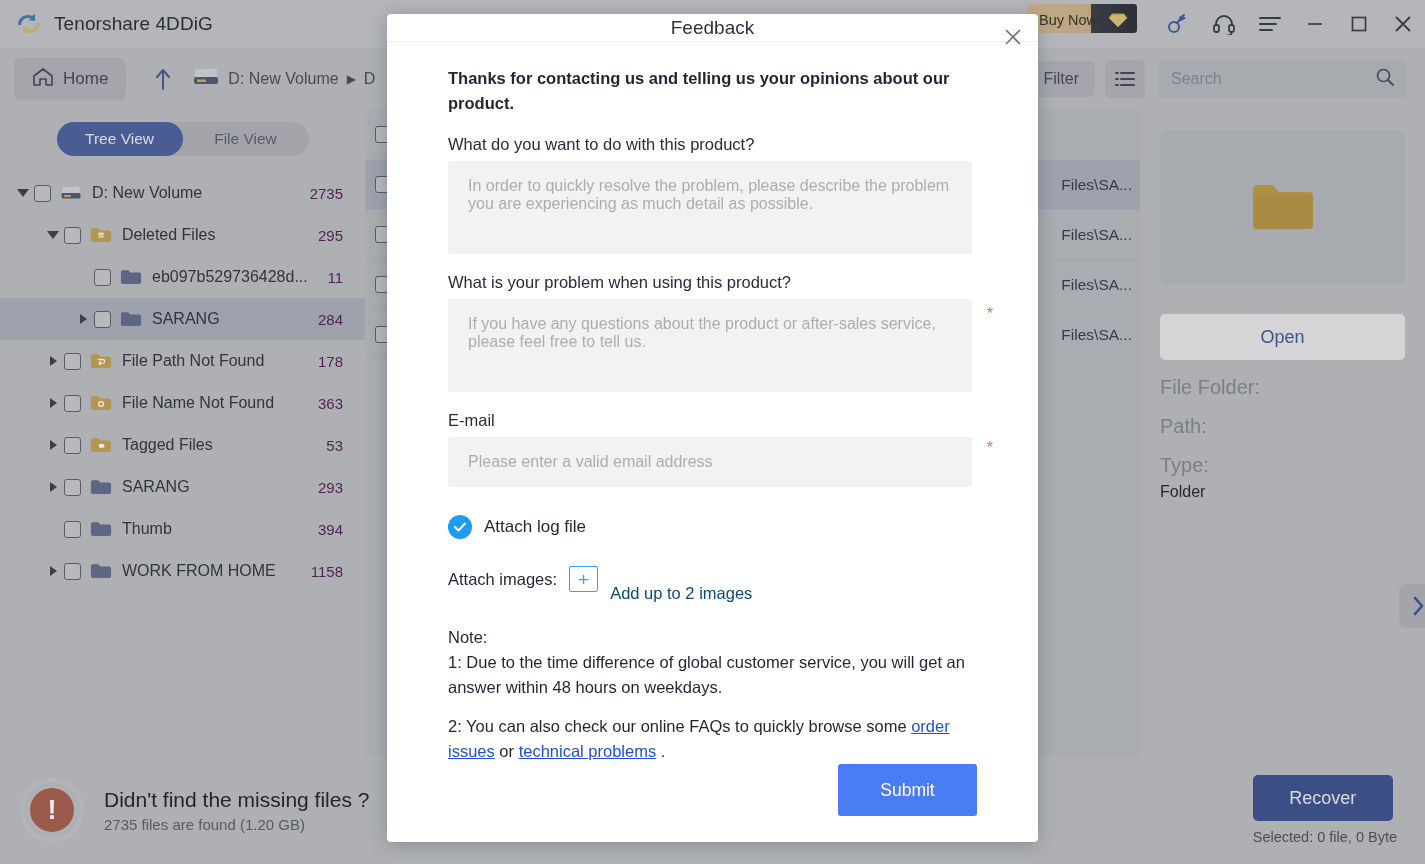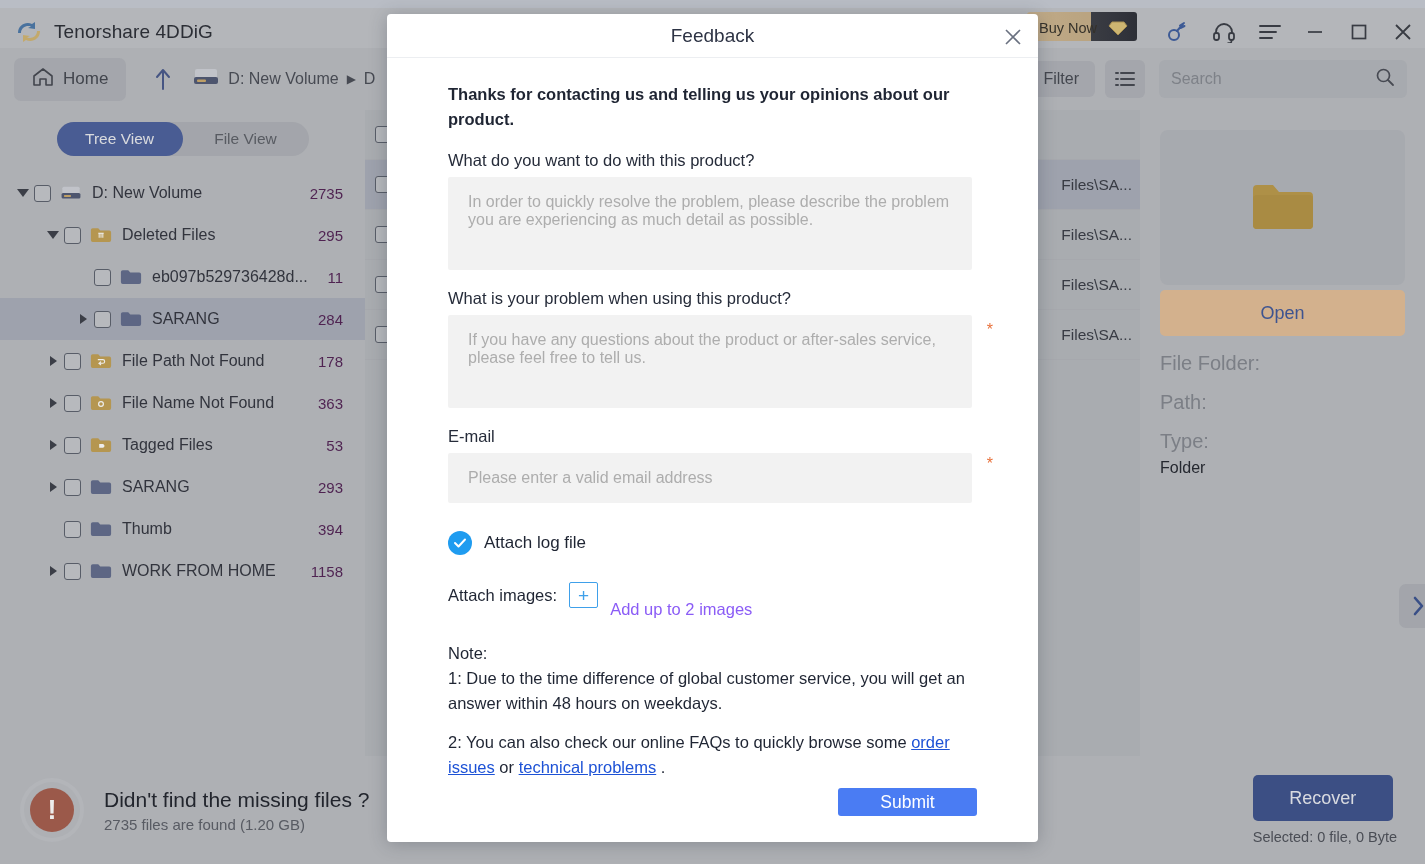--- a/index.html
+++ b/index.html
@@ -16,21 +16,21 @@
   }
 
   
   #backdrop {
     position: absolute; inset: 0;
     filter: saturate(0.55) brightness(0.93);
   }
 
   
   .titlebar {
-    position: absolute; top: 8px; left: 0; right: 0; height: 48px;
+    position: absolute; top: 0; left: 0; right: 0; height: 48px;
     display: flex; align-items: center;
     background: #c0c4cb;
   }
   .logo-wrap { margin-left: 14px; width: 30px; height: 30px; position: relative; }
   .app-title {
     margin-left: 10px; font-size: 19px; color: #2c3140; letter-spacing: .1px;
   }
   .tb-right {
     margin-left: auto; display: flex; align-items: center; gap: 0px; height: 100%;
   }
@@ -114,21 +114,21 @@
   .frow { height: 50px; display: flex; align-items: center; padding: 0 0 0 10px; border-bottom: 1px solid #b0b5bf; }
   .frow.sel { background: #a7aec4; }
   .frow .pathtxt { margin-left: auto; margin-right: 8px; font-size: 15.5px; color: #3a4050; }
 
   .rightpanel { width: 285px; background: #b9bdc5; padding: 20px 20px 0; position: relative; }
   .preview {
     height: 155px; background: #b2b7c1; border-radius: 8px;
     display: flex; align-items: center; justify-content: center;
   }
   .open-btn {
-    margin-top: 5px; height: 46px; background: #fdba74; border-radius: 5px;
+    margin-top: 29px; height: 46px; background: #e5e5e5; border-radius: 5px;
     display: flex; align-items: center; justify-content: center;
     color: #2f5bd0; font-size: 18px;
   }
   .meta-k { margin-top: 16px; font-size: 20px; color: #828997; }
   .meta-v { margin-top: 4px; font-size: 16px; color: #252b3a; line-height: 21px; }
   .sidearrow {
     position: absolute; right: -12px; bottom: 128px;
     width: 38px; height: 44px; background: #adb2bc; border-radius: 7px;
     display: flex; align-items: center; justify-content: center;
   }
@@ -201,29 +201,29 @@
     display: flex; align-items: center; justify-content: center; flex: none;
   }
   .attach-log-label { font-size: 17px; color: #1f2533; }
   .attach-images { margin-top: 16px; display: flex; align-items: center; gap: 12px; text-align: center; }
   .ai-label { font-size: 16.5px; color: #1f2533; }
   .plusbox {
     width: 29px; height: 26px; border: 1.4px solid #3fa0ea; border-radius: 2px;
     display: flex; align-items: center; justify-content: center;
     color: #3fa0ea; font-size: 19px; line-height: 1; flex: none;
   }
-  .ai-hint { color: #8b5cf6; font-size: 16.5px; margin-top: 29px; }
+  .ai-hint { color: #0c4a6e; font-size: 16.5px; margin-top: 29px; }
 
   .note { margin-top: 22px; font-size: 16.5px; color: #1f2533; line-height: 25px; }
   .note2 { margin-top: 14px; font-size: 16.5px; color: #1f2533; line-height: 25px; }
   .lnk { color: #1d52d6; text-decoration: underline; }
 
   .modal-foot { padding: 0 61px 26px; display: flex; justify-content: flex-end; }
   .submit-btn {
-    width: 139px; height: 28px; background: #4a7cf3; border: none; border-radius: 3px;
+    width: 139px; height: 52px; background: #4a7cf3; border: none; border-radius: 3px;
     color: #fff; font-size: 17.5px; font-family: "Liberation Sans", sans-serif;
   }
 </style>
 </head>
 <body>
 
 <div id="app">
 
   <div id="backdrop">
 

